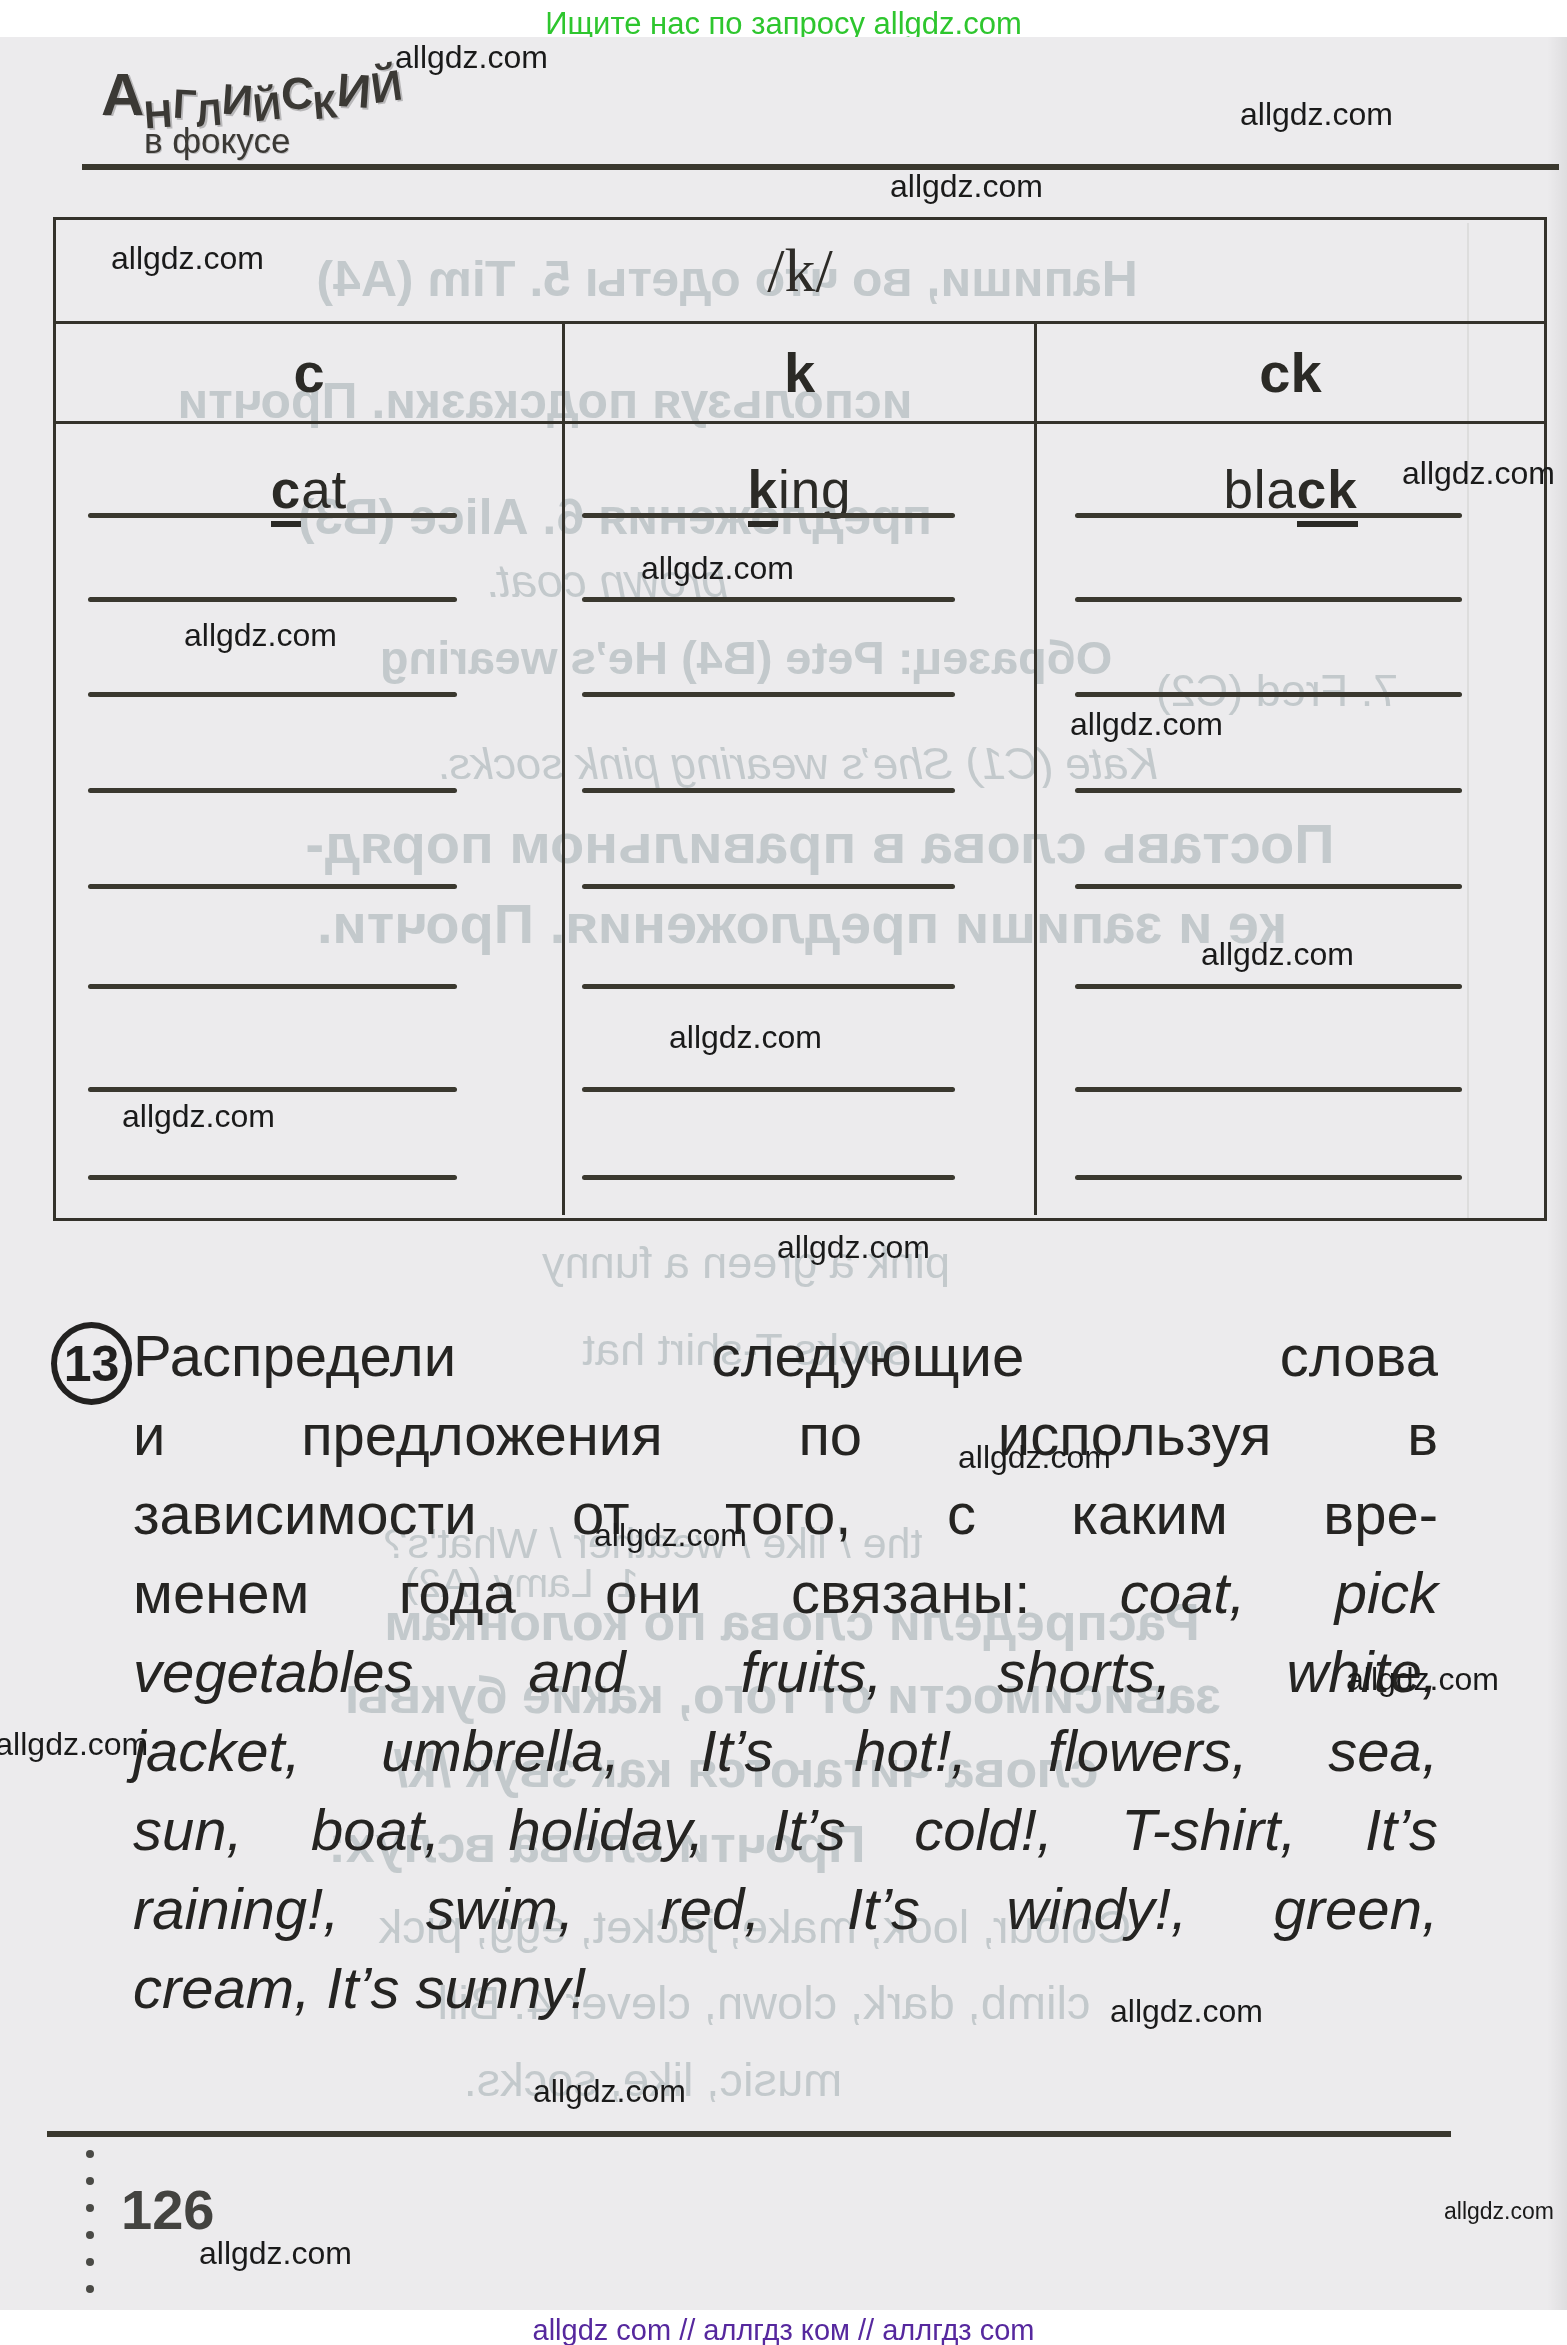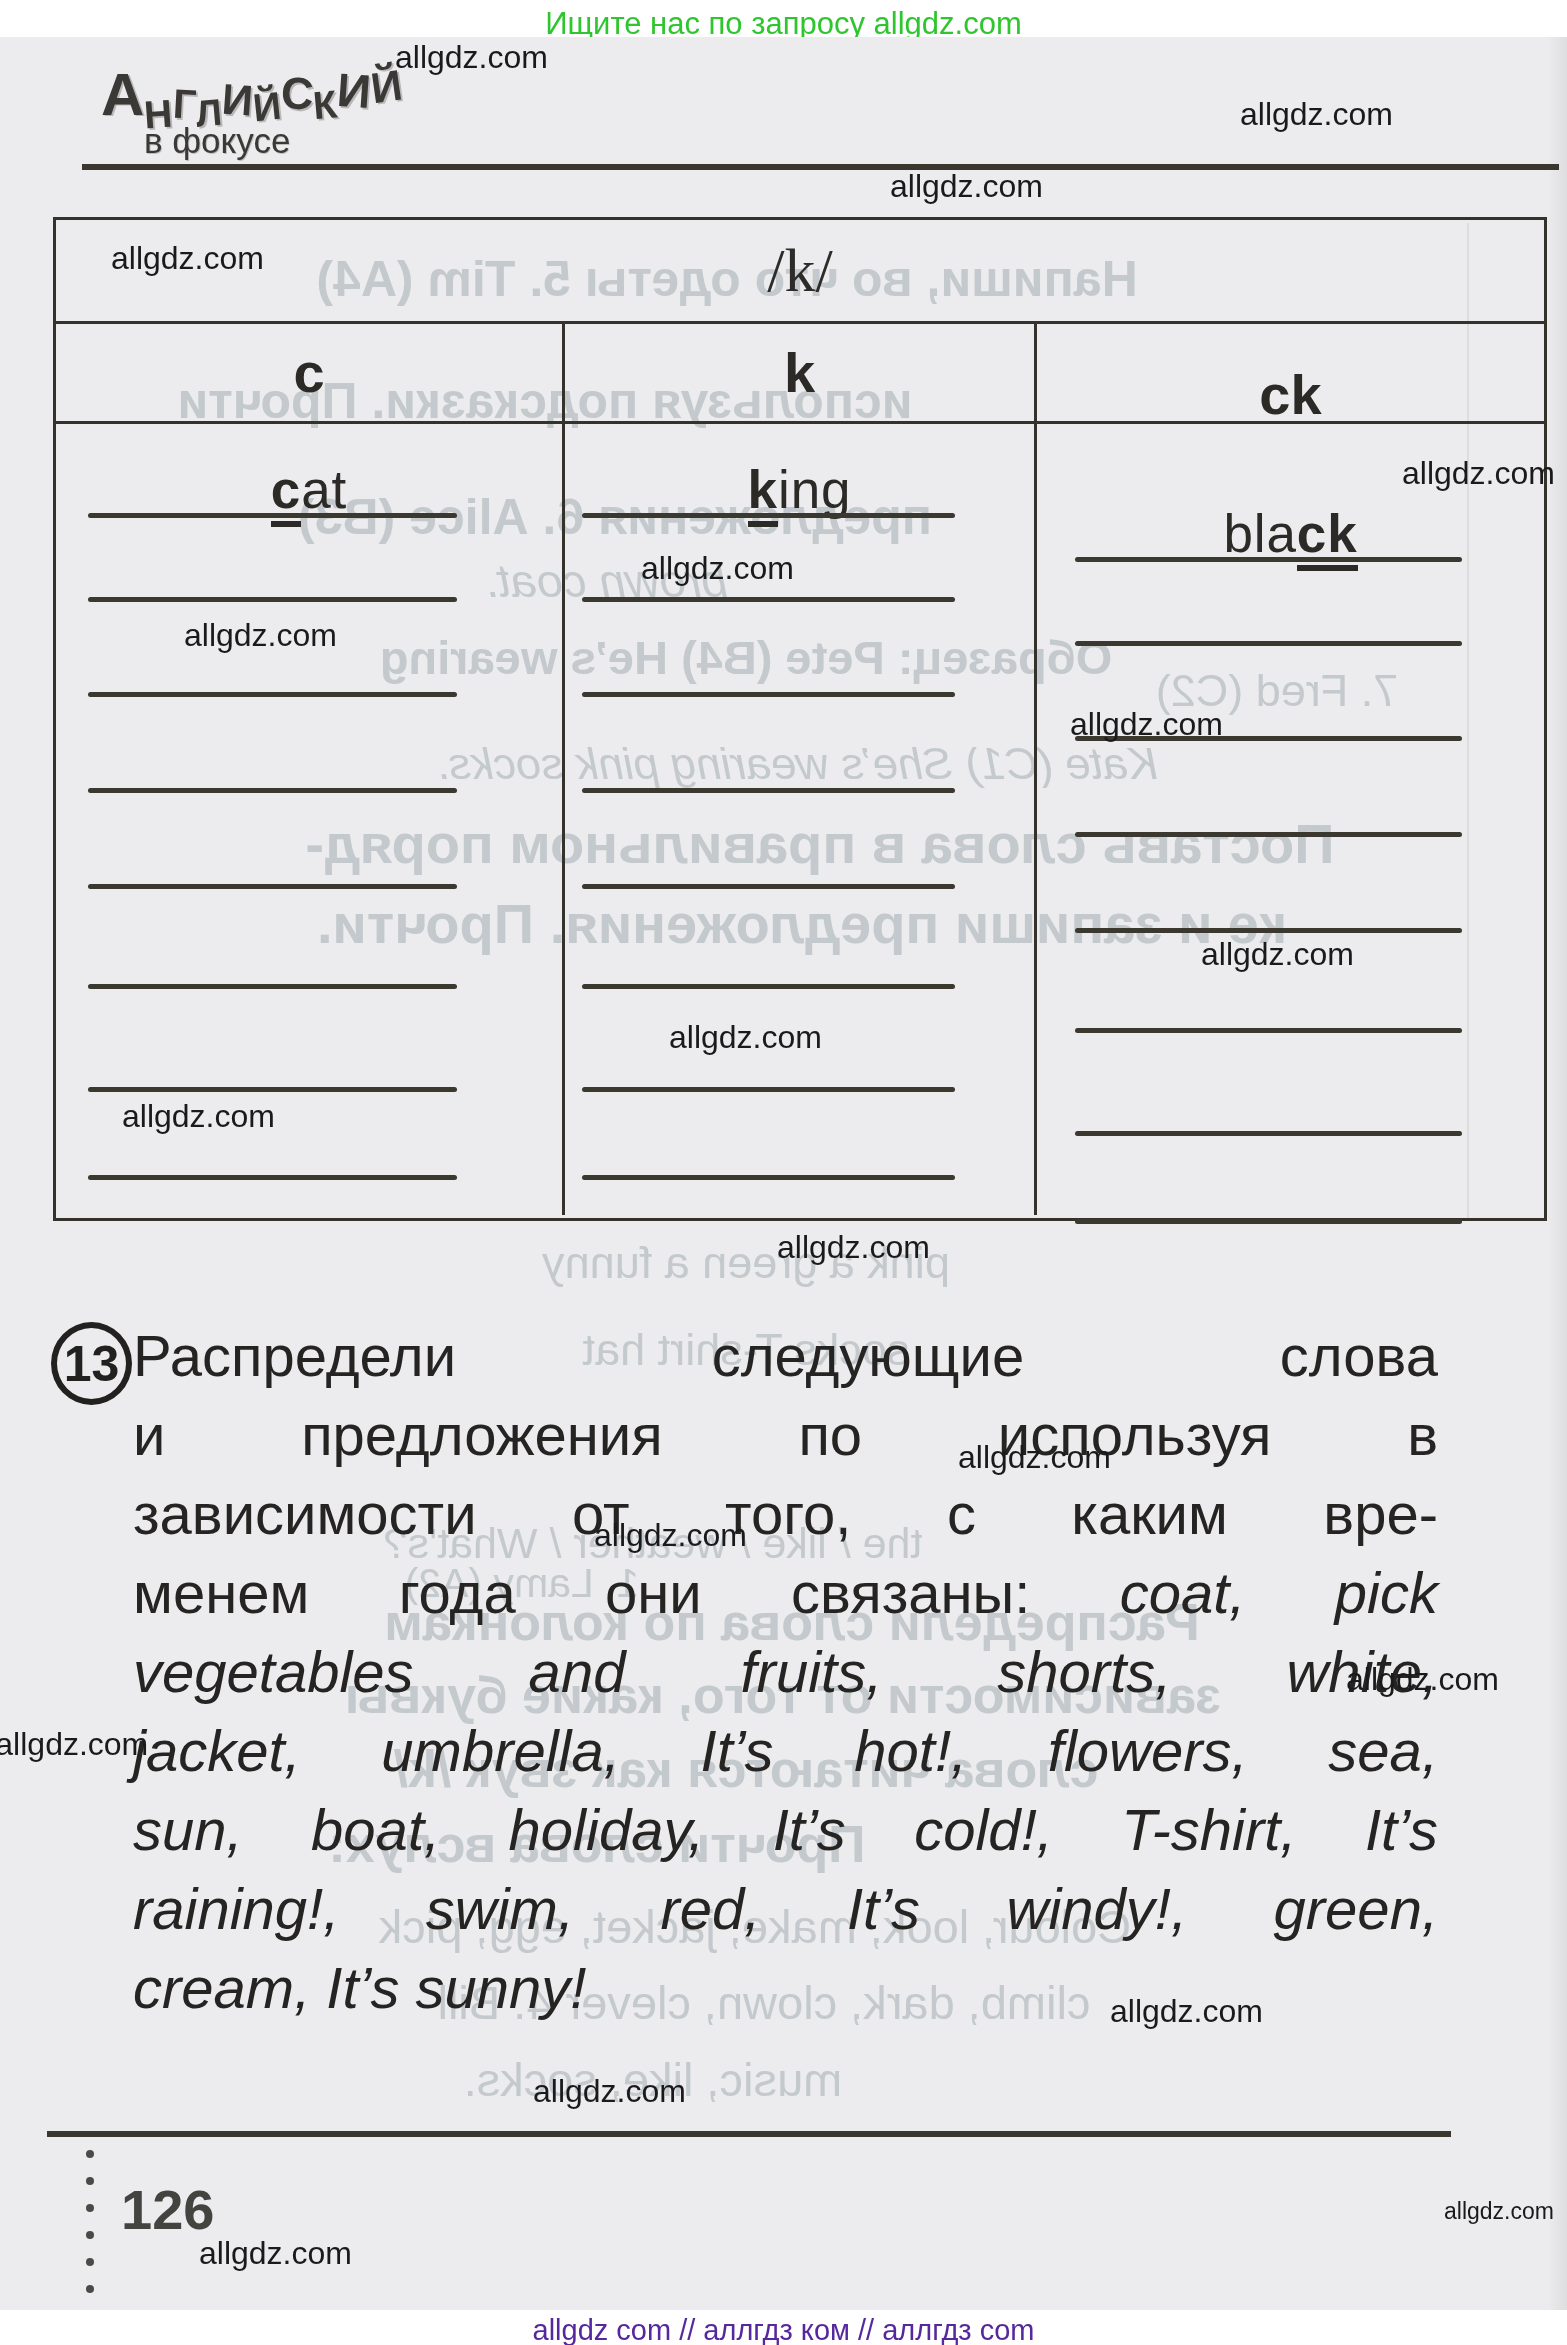--- a/index.html
+++ b/index.html
@@ -21,21 +21,21 @@
 
   
   .k-table{position:absolute;left:53px;top:180px;width:1494px;height:1004px;border:3.7px solid #34322b;box-sizing:border-box;}
   .row-sound{height:101px;border-bottom:3.7px solid #34322b;display:flex;align-items:center;justify-content:center;}
   .sound{font-family:"Liberation Serif",serif;font-size:62px;color:#2e2c28;}
   .row-letters{height:97px;border-bottom:3.7px solid #34322b;display:flex;}
   .row-letters .cell{display:flex;align-items:center;justify-content:center;font-weight:bold;font-size:56px;color:#2b2a26;}
   .row-body{height:791px;display:flex;position:relative;}
   .cell.c1{width:506px;}
   .cell.c2{width:469px;}
-  .cell.c3{width:504px;flex:1;margin-top:44px;}
+  .cell.c3{width:504px;flex:1;}
   .vb{border-right:3.7px solid #34322b;}
   .row-body .cell{position:relative;}
   .example{position:absolute;top:35px;left:0;width:100%;text-align:center;font-size:53px;color:#2b2a26;letter-spacing:0.9px;}
   .example .marked{font-weight:bold;border-bottom:6.5px solid #2b2a26;padding-bottom:1.9px;}
   .wline{position:absolute;height:4.7px;background:#3a382f;border-radius:2.8px;}
 
   
   .task-circle{position:absolute;left:51px;top:1285px;width:69px;height:71px;border:6.5px solid #222120;border-radius:50%;display:flex;align-items:center;justify-content:center;font-size:50px;font-weight:bold;color:#222120;}
   .task-text{position:absolute;left:133px;top:1279px;width:1305px;}
   .task-line{height:79px;line-height:79px;font-size:58px;color:#252422;text-align:justify;text-align-last:justify;white-space:nowrap;}

